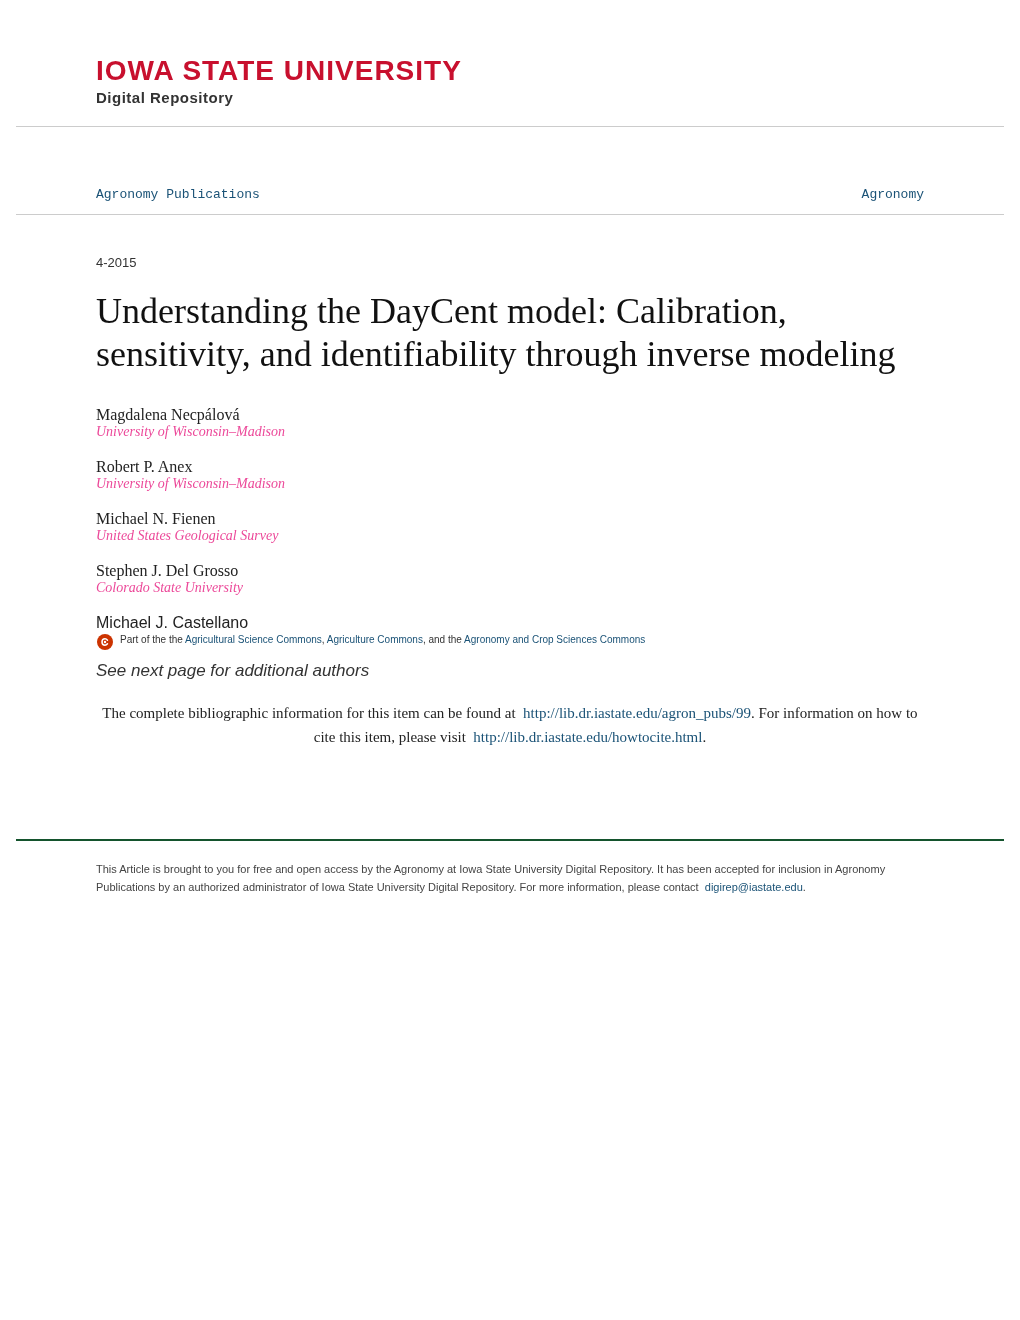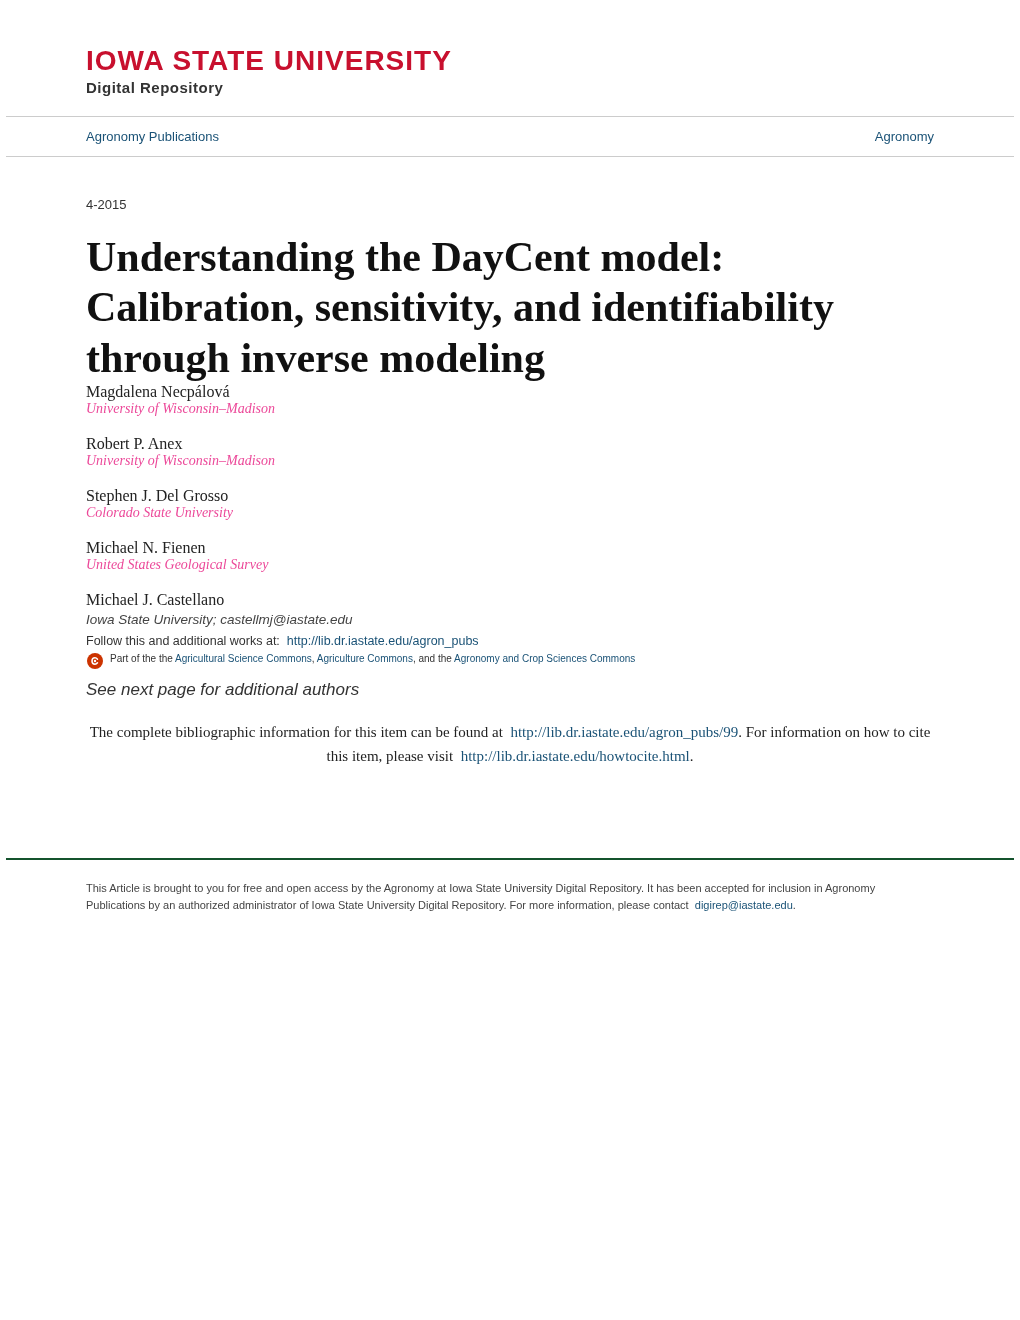--- a/index.html
+++ b/index.html
@@ -13,21 +13,21 @@
       font-family: Georgia, 'Times New Roman', serif;
       color: #222222;
       width: 1020px;
       min-height: 1320px;
     }
 
     .page-container {
       width: 1020px;
       min-height: 1320px;
       background: #ffffff;
-      padding: 6px;
+      padding: 16px;
       position: relative;
     }
 
     
     .header {
       padding: 40px 80px 20px 80px;
       border-bottom: 1px solid #cccccc;
     }
 
     .university-name {
@@ -54,42 +54,44 @@
       padding: 12px 80px;
       border-bottom: 1px solid #cccccc;
       display: flex;
       justify-content: space-between;
       align-items: center;
     }
 
     .nav-link {
       color: #1a5276;
       text-decoration: none;
-      font-family: Liberation Sans, sans-serif;
+      font-family: Liberation Mono, monospace;
       font-size: 13px;
+      margin-top: 48px;
     }
 
     
     .main-content {
       padding: 40px 80px 40px 80px;
     }
 
     .date-label {
       font-family: Arial, Helvetica, sans-serif;
       font-size: 13px;
       color: #333333;
       margin-bottom: 20px;
     }
 
     .article-title {
       font-family: Georgia, 'Times New Roman', serif;
-      font-size: 42px;
-      font-weight: 700;
+      font-size: 36px;
+      font-weight: 400;
       color: #111111;
       line-height: 1.2;
+      margin-bottom: 30px;
     }
 
     .author-block {
       margin-bottom: 18px;
     }
 
     .author-name {
       font-family: Georgia, 'Times New Roman', serif;
       font-size: 16px;
       color: #222222;
@@ -167,21 +169,21 @@
       color: #1a5276;
       text-decoration: none;
     }
 
     
     .author-castellano-block {
       position: relative;
     }
 
     .castellano-inline {
-      font-family: Liberation Serif, serif;
+      font-family: Liberation Sans, sans-serif;
       font-size: 16px;
       color: #222222;
     }
 
     .overlay-follow {
       font-family: Arial, Helvetica, sans-serif;
       font-size: 12.5px;
       color: #333333;
       line-height: 1.6;
     }
@@ -222,42 +224,34 @@
       <span class="author-name">Magdalena Necpálová</span>
       <span class="author-affiliation">University of Wisconsin–Madison</span>
     </div>
 
     <div class="author-block">
       <span class="author-name">Robert P. Anex</span>
       <span class="author-affiliation">University of Wisconsin–Madison</span>
     </div>
 
     <div class="author-block">
+      <span class="author-name">Michael N. Fienen</span>
+      <span class="author-affiliation">United States Geological Survey</span>
+    </div>
+
+    <div class="author-block">
       <span class="author-name">Stephen J. Del Grosso</span>
       <span class="author-affiliation">Colorado State University</span>
-    </div>
-
-    <div class="author-block">
-      <span class="author-name">Michael N. Fienen</span>
-      <span class="author-affiliation">United States Geological Survey</span>
     </div>
 
     <div class="author-castellano-block">
       <span class="author-name castellano-inline">
         <span>Michael J. Castellano</span>
       </span>
 
-      <div class="overlay-follow">
-        <span class="italic-affil">
-          <span>Iowa State University</span>; <span>castellmj@iastate.edu</span>
-        </span>
-        <br>
-        <span>Follow this and additional works at:</span>
-        &nbsp;<a href="#">http://lib.dr.iastate.edu/agron_pubs</a>
-      </div>
 
       <div class="part-of-section">
         <span class="commons-icon">
           
           <svg width="18" height="18" viewBox="0 0 18 18" xmlns="http://www.w3.org/2000/svg">
             <circle cx="9" cy="9" r="8" fill="#cc3300"></circle>
             <path d="M11.5 7.2 C10.8 6.3 9.9 5.8 9 5.8 C7.3 5.8 6 7.2 6 9 C6 10.8 7.3 12.2 9 12.2 C9.9 12.2 10.8 11.7 11.5 10.8" stroke="white" stroke-width="1.5" fill="none" stroke-linecap="round"></path>
             <circle cx="9" cy="9" r="1.2" fill="white"></circle>
           </svg>
         </span>

